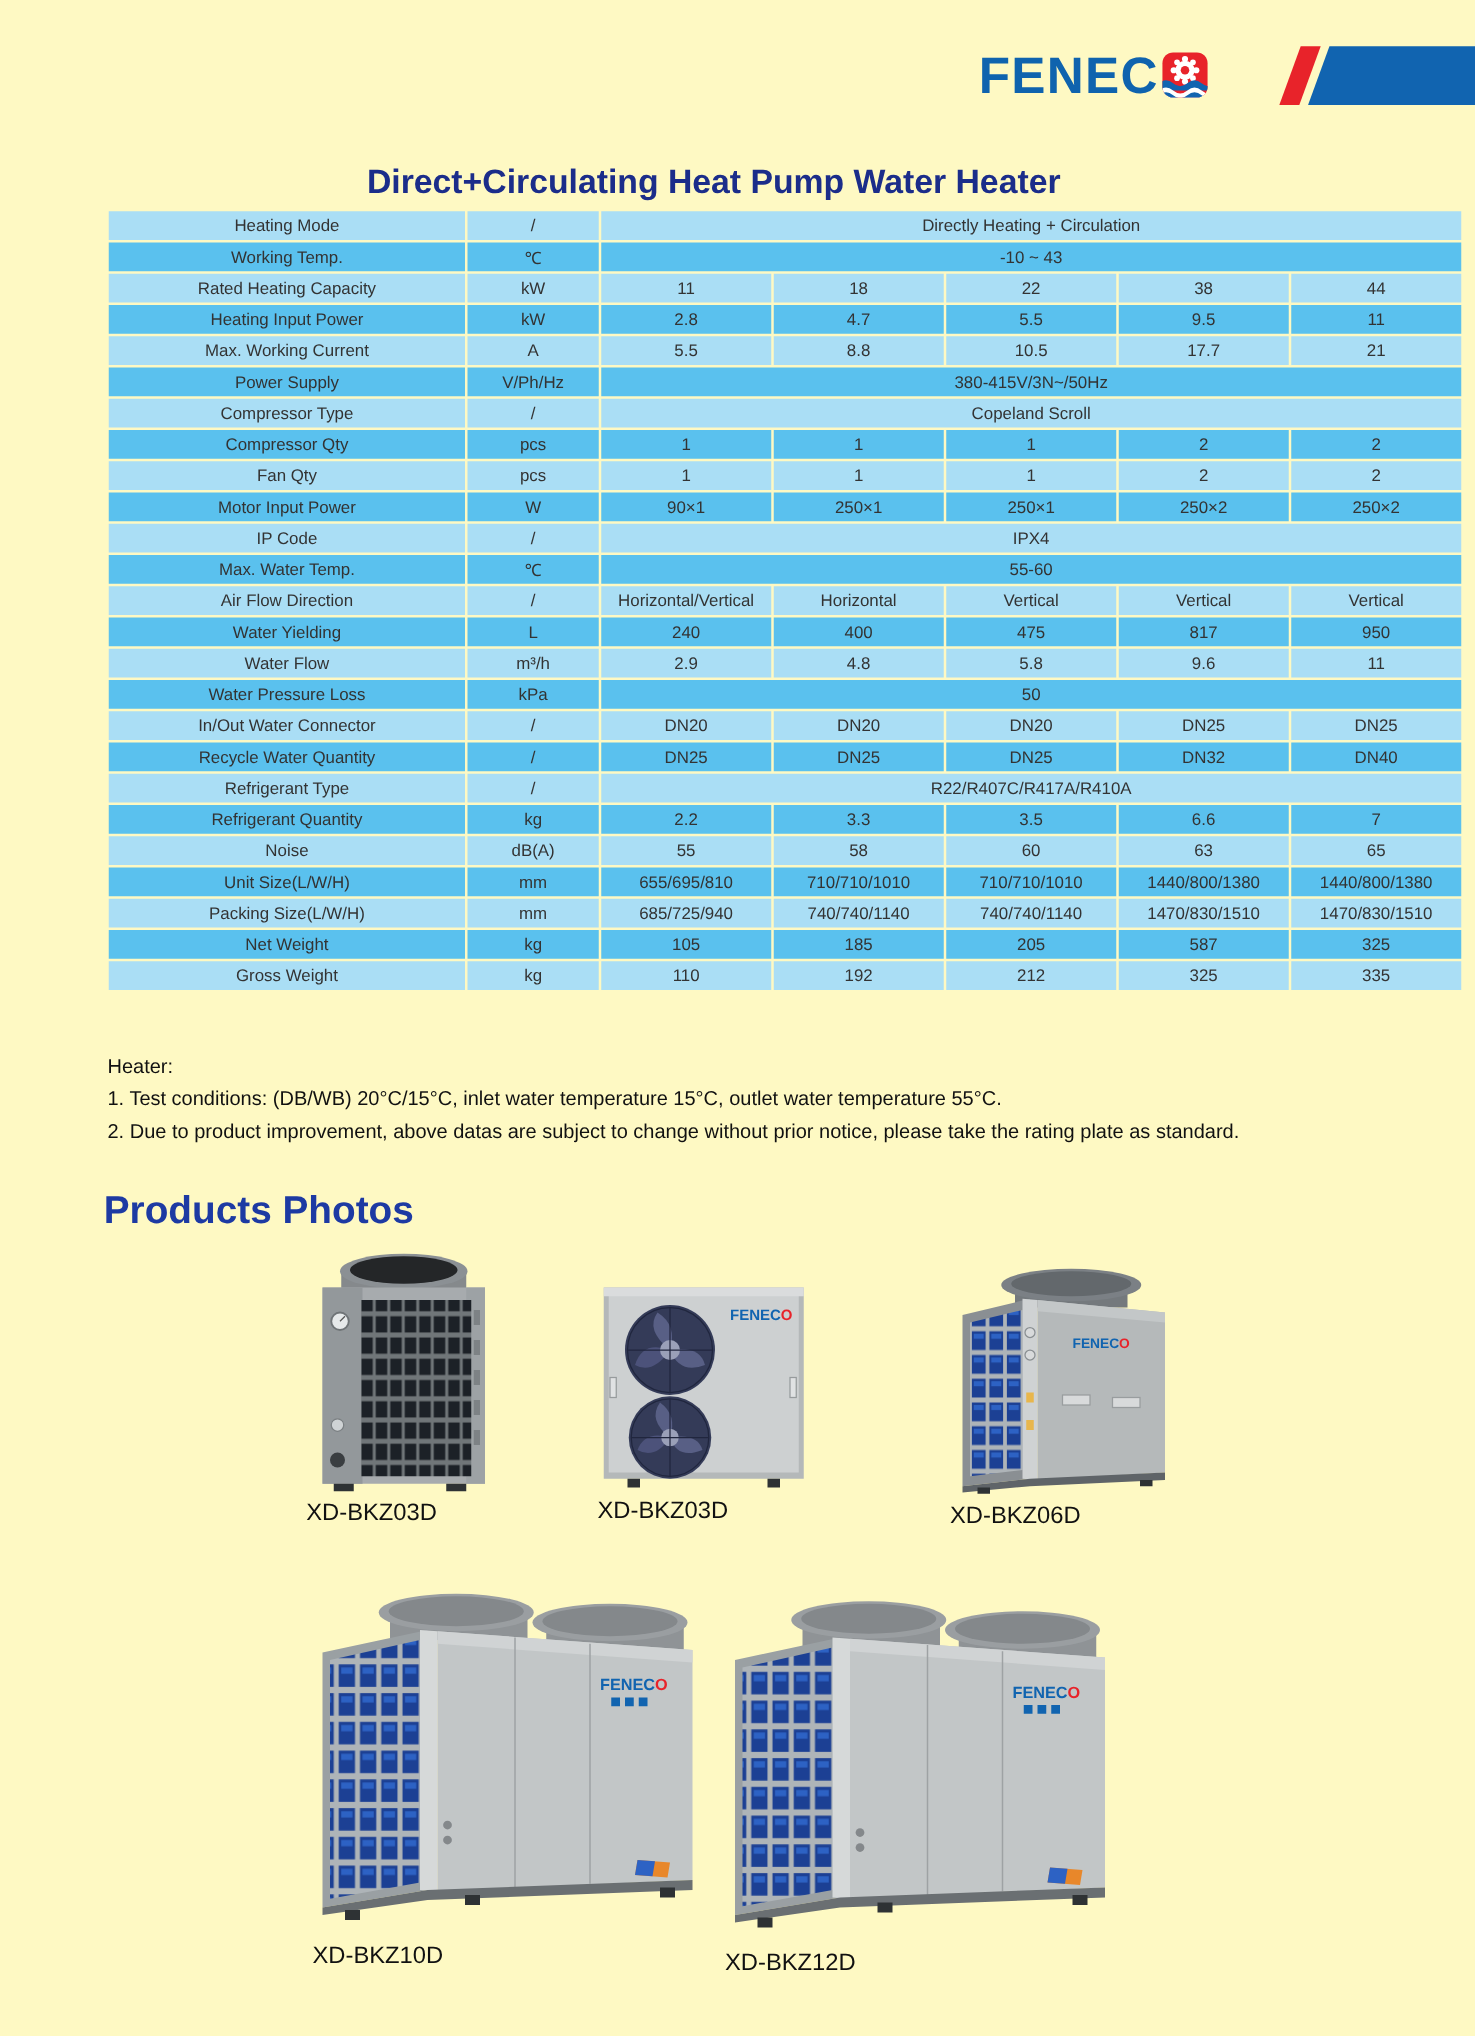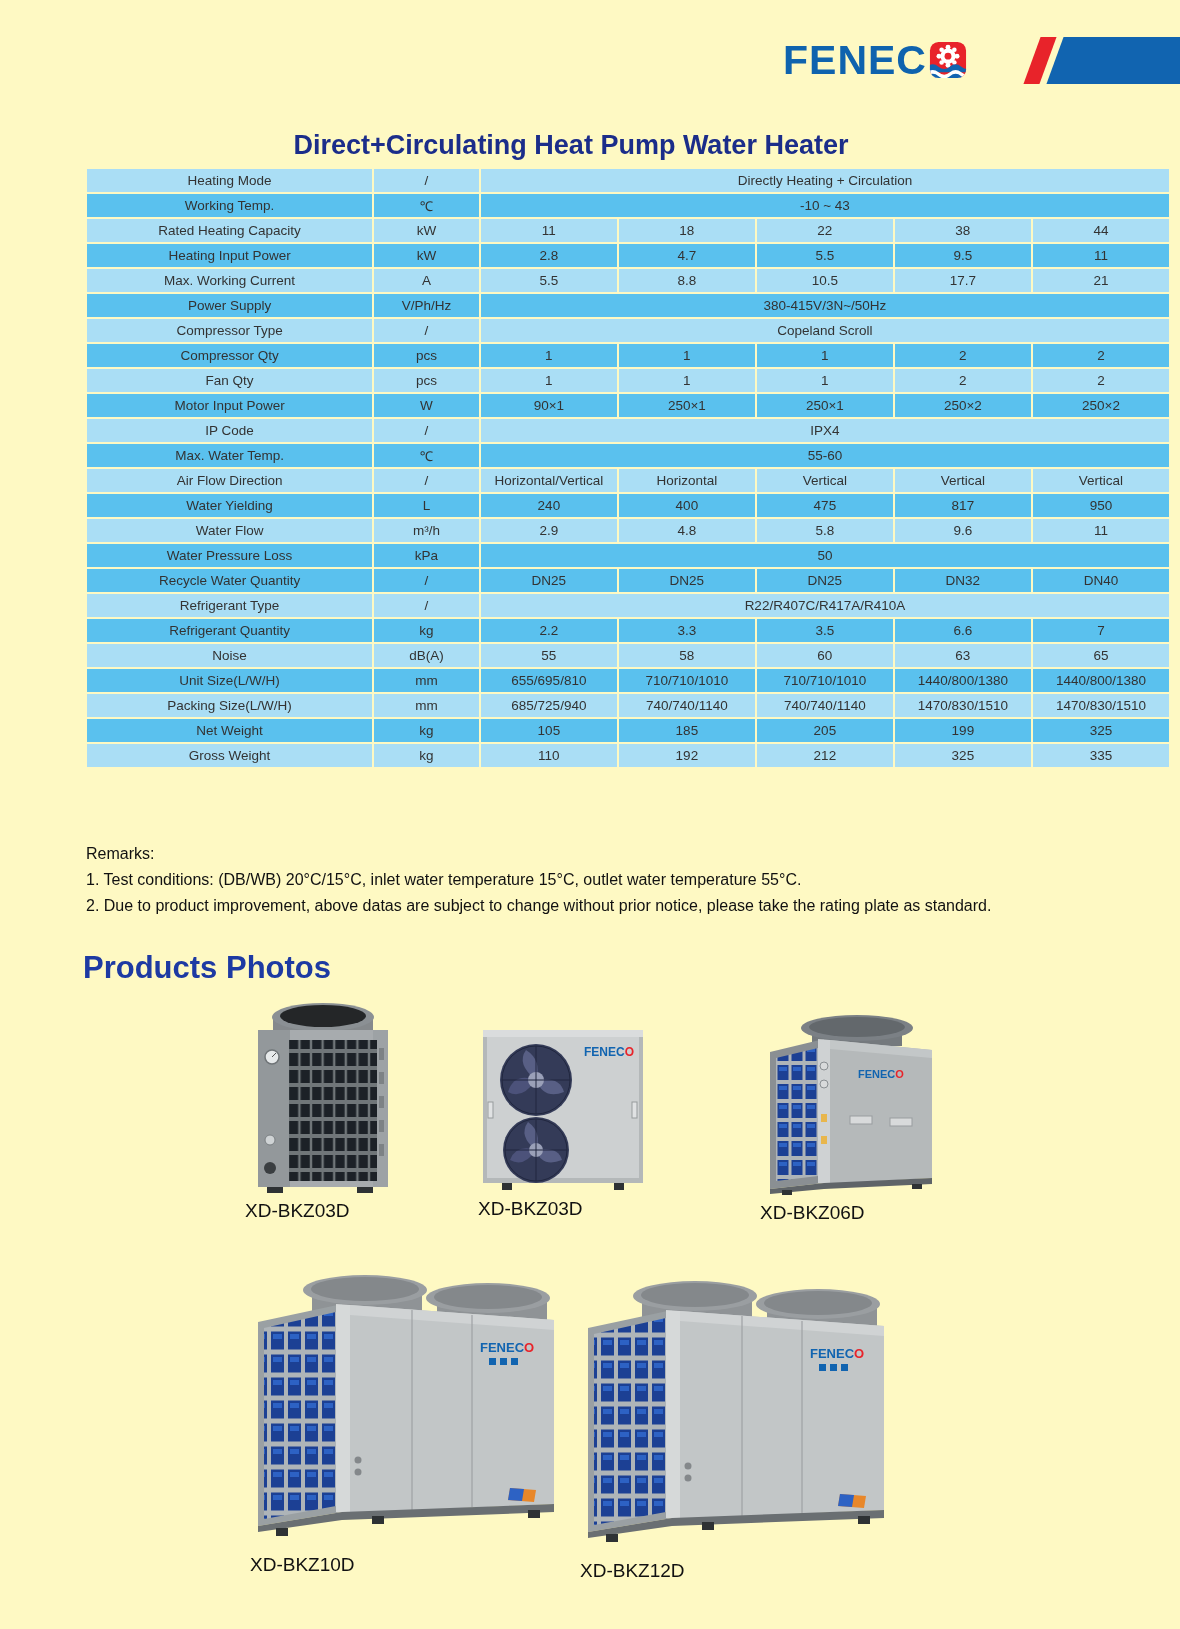--- a/index.html
+++ b/index.html
@@ -202,20 +202,29 @@
           <td>4.8</td>
           <td>5.8</td>
           <td>9.6</td>
           <td>11</td>
         </tr>
         <tr class="r-mid">
           <td>Water Pressure Loss</td>
           <td>kPa</td>
           <td colspan="5">50</td>
         </tr>
+        <tr class="r-light">
+          <td>In/Out Water Connector</td>
+          <td>/</td>
+          <td>DN20</td>
+          <td>DN20</td>
+          <td>DN20</td>
+          <td>DN25</td>
+          <td>DN25</td>
+        </tr>
         <tr class="r-mid">
           <td>Recycle Water Quantity</td>
           <td>/</td>
           <td>DN25</td>
           <td>DN25</td>
           <td>DN25</td>
           <td>DN32</td>
           <td>DN40</td>
         </tr>
         <tr class="r-light">
@@ -258,37 +267,37 @@
           <td>740/740/1140</td>
           <td>1470/830/1510</td>
           <td>1470/830/1510</td>
         </tr>
         <tr class="r-mid">
           <td>Net Weight</td>
           <td>kg</td>
           <td>105</td>
           <td>185</td>
           <td>205</td>
-          <td>199</td>
+          <td>587</td>
           <td>325</td>
         </tr>
         <tr class="r-light">
           <td>Gross Weight</td>
           <td>kg</td>
           <td>110</td>
           <td>192</td>
           <td>212</td>
           <td>325</td>
           <td>335</td>
         </tr>
       </tbody>
   </table>
 
   <div class="remarks">
-    <div>Remarks:</div>
+    <div>Heater:</div>
     <div>1. Test conditions: (DB/WB) 20°C/15°C, inlet water temperature 15°C, outlet water temperature 55°C.</div>
     <div>2. Due to product improvement, above datas are subject to change without prior notice, please take the rating plate as standard.</div>
   </div>
 
   <div class="photos-heading">Products Photos</div>
 
   <figure class="fig1">
     <svg width="140" height="194" viewBox="0 0 140 194">
       <defs>
         <pattern id="g1" width="11.6" height="17" patternUnits="userSpaceOnUse">

